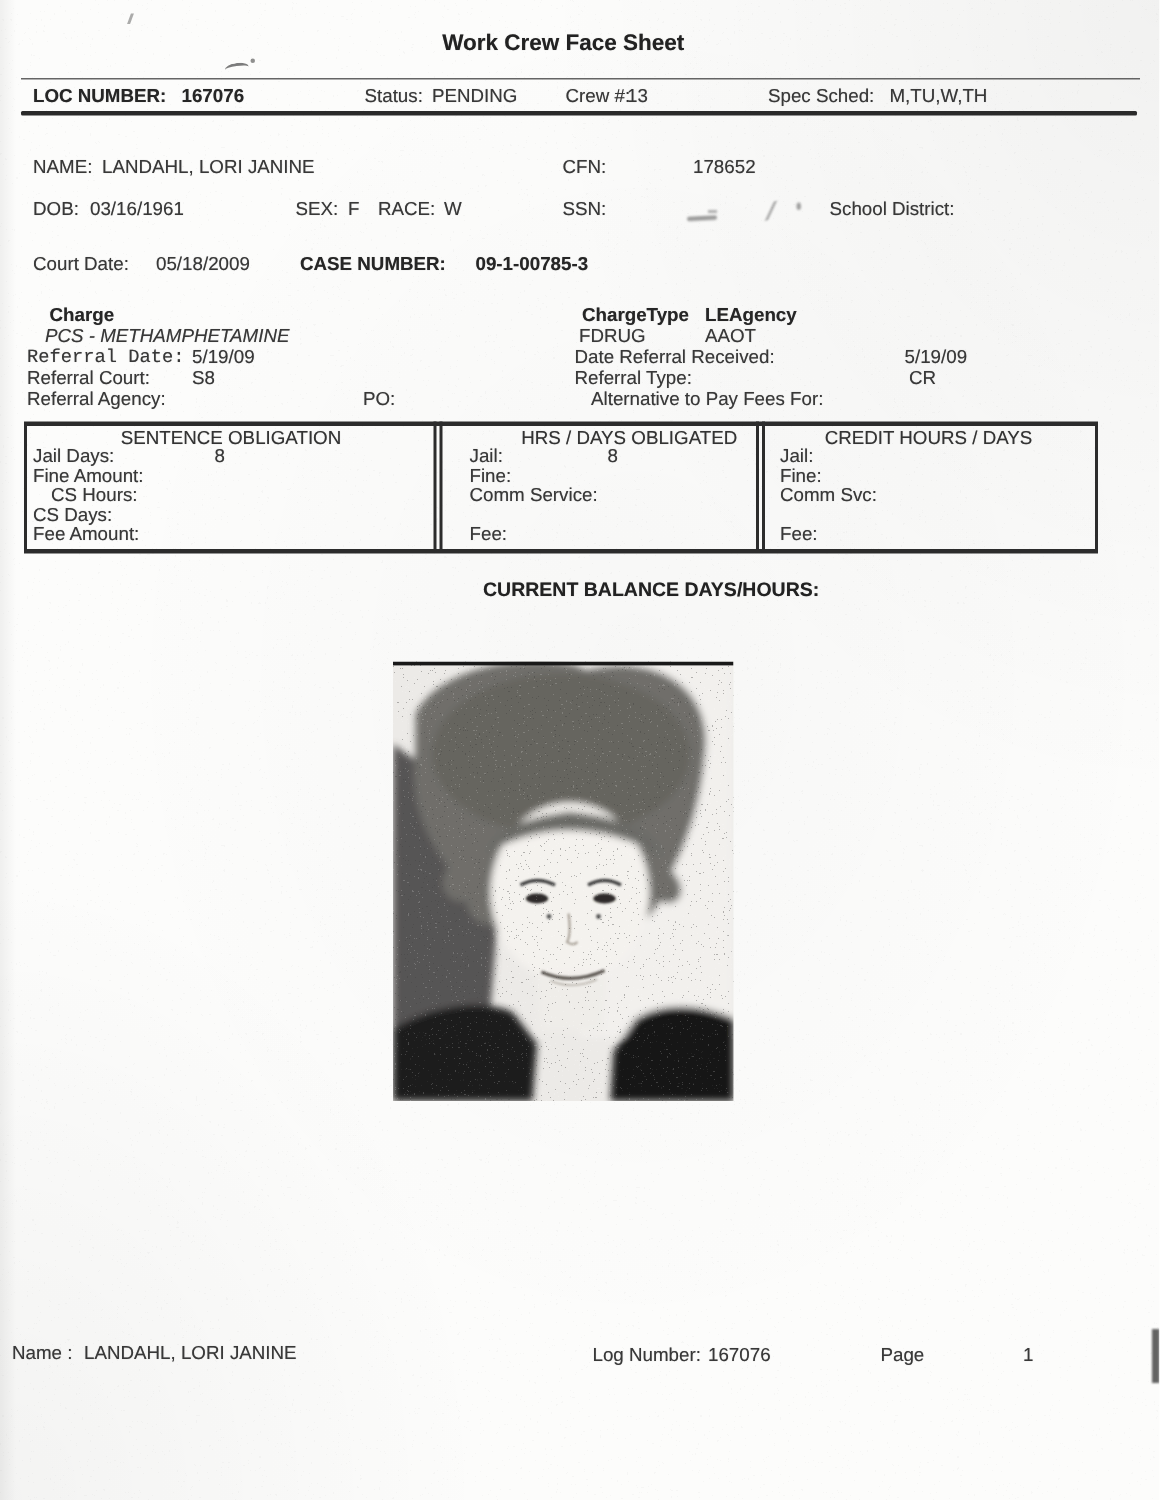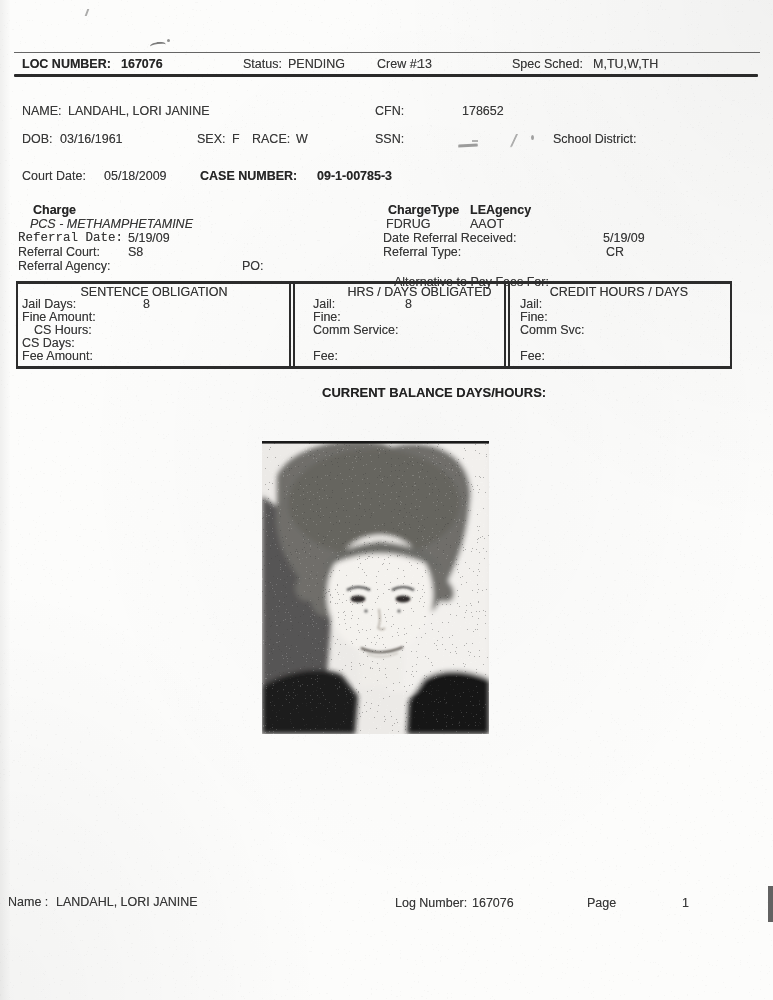--- a/index.html
+++ b/index.html
@@ -46,20 +46,21 @@
           <feTurbulence type="fractalNoise" baseFrequency="0.55" numOctaves="2" seed="42"></feTurbulence>
         <feComponentTransfer>
             <feFuncA type="discrete" tableValues="0 0 0 1"></feFuncA>
           </feComponentTransfer>
         <feColorMatrix type="matrix" values="0 0 0 0 0.25  0 0 0 0 0.25  0 0 0 0 0.25  0 0 0 1 0"></feColorMatrix>
       </filter>
     </defs>
     <rect width="773" height="1000" filter="url(#papern)" opacity="0.045"></rect>
   </svg>
 
+  <div class="t title">Work Crew Face Sheet</div>
 
   <div class="artifact" style="left:150px;top:42px;width:16px;height:5px;border-top:2px solid rgba(70,70,70,.7);border-radius:50%;transform:rotate(-8deg);"></div>
   <div class="artifact" style="left:167px;top:39px;width:3px;height:3px;background:rgba(70,70,70,.6);border-radius:50%;"></div>
   <div class="artifact" style="left:86px;top:9px;width:6px;height:7px;border-left:2px solid rgba(90,90,90,.5);transform:skewX(-20deg);"></div>
 
   <div class="hr-thin" style="top:52px;"></div>
   <span class="t b" style="left:22px;top:57px;">LOC NUMBER:</span>
   <span class="t b" style="left:121px;top:57px;">167076</span>
   <span class="t" style="left:243px;top:57px;">Status:</span>
   <span class="t" style="left:288px;top:57px;">PENDING</span>
@@ -103,21 +104,21 @@
   <span class="t" style="left:242px;top:259px;">PO:</span>
 
   <span class="t b" style="left:388px;top:203px;">ChargeType</span>
   <span class="t b" style="left:470px;top:203px;">LEAgency</span>
   <span class="t" style="left:386px;top:217px;">FDRUG</span>
   <span class="t" style="left:470px;top:217px;">AAOT</span>
   <span class="t" style="left:383px;top:231px;">Date Referral Received:</span>
   <span class="t" style="left:603px;top:231px;">5/19/09</span>
   <span class="t" style="left:383px;top:245px;">Referral Type:</span>
   <span class="t" style="left:606px;top:245px;">CR</span>
-  <span class="t" style="left:394px;top:259px;margin-top:16px;">Alternative to Pay Fees For:</span>
+  <span class="t" style="left:394px;top:259px;">Alternative to Pay Fees For:</span>
 
   <div class="obox-frame"></div>
   <div class="vline" style="left:289px;"></div>
   <div class="vline" style="left:293px;"></div>
   <div class="vline" style="left:504px;"></div>
   <div class="vline" style="left:508px;"></div>
 
   <div class="boxtitle" style="left:20px;width:268px;">SENTENCE OBLIGATION</div>
   <span class="t" style="left:22px;top:297px;">Jail Days:</span>
   <span class="t" style="left:143px;top:297px;">8</span>

